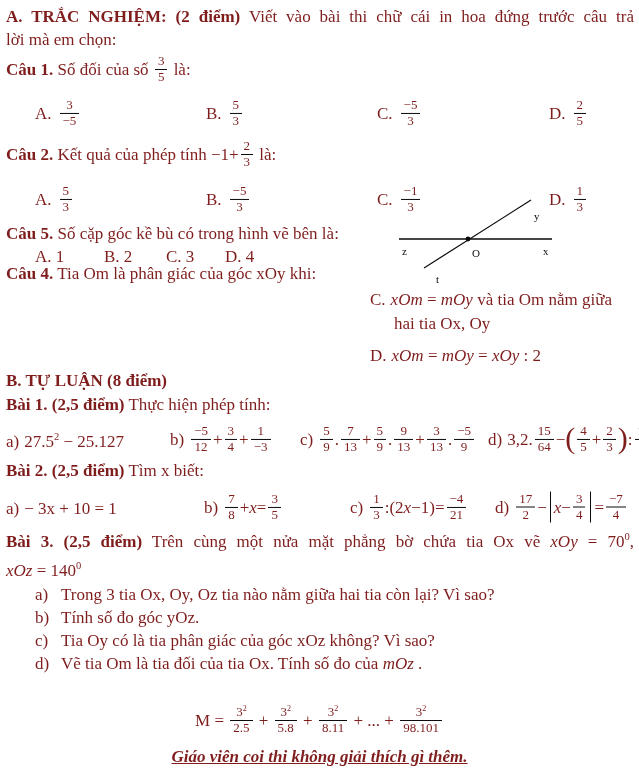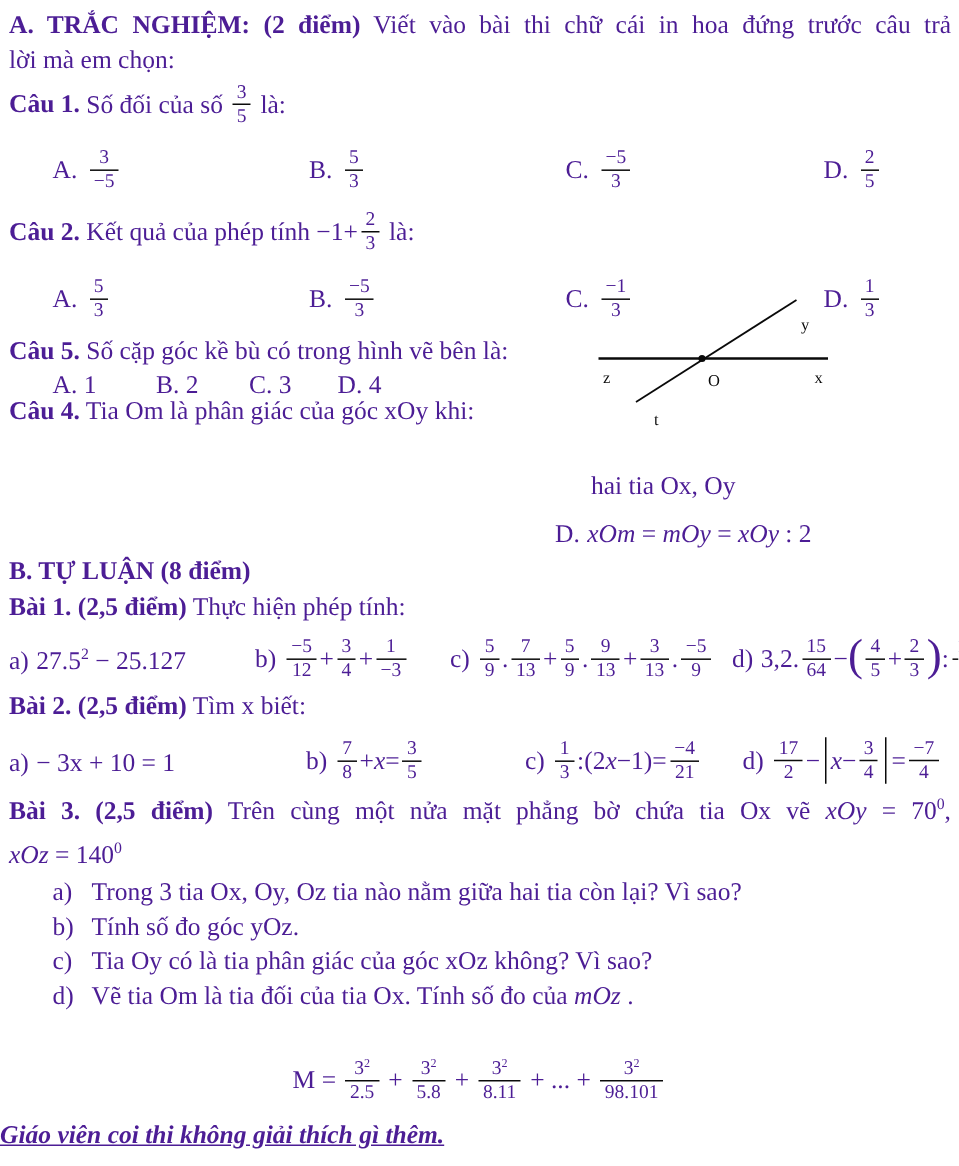--- a/index.html
+++ b/index.html
@@ -1,19 +1,19 @@
 <!DOCTYPE html>
 <html><head>
 <meta charset="utf-8">
 <style>
   html,body { margin:0; padding:0; background:#fff; }
   #page {
     position:relative; width:639px; height:777px; background:#ffffff;
     font-family:"Liberation Serif","DejaVu Serif",serif;
-    font-size:17px; color:#4c1d95; overflow:hidden;
+    font-size:17px; color:#7f1d1d; overflow:hidden;
   }
   .abs { position:absolute; }
   b { font-weight:bold; }
   .jline { text-align:justify; text-align-last:justify; }
   .line { line-height:23px; }
 
   
   .frac { display:inline-block; vertical-align:middle; text-align:center;
           font-size:13px; line-height:1.12; margin:0 2px; position:relative; top:-2px; }
   .frac .num { display:block; border-bottom:1px solid #0a0a0a; padding:0 3px 0px 3px; }
@@ -85,20 +85,21 @@
     <text x="79" y="62">O</text>
     <text x="150" y="60">x</text>
     <text x="141" y="25">y</text>
     <text x="43" y="88">t</text>
   </svg>
 
   <div class="abs" style="top:264px;left:6px">
     <b>Câu 4.</b><span> Tia Om là phân giác của góc xOy khi:</span>
   </div>
   <div class="optrow" style="top:288px;height:82px">
+    <span class="abs" style="left:370px;top:2px"><span class="pl">C.</span><span><span class="mi">xOm</span> = <span class="mi">mOy</span> và tia Om nằm giữa</span></span>
     <span class="abs" style="left:394px;top:26px">hai tia Ox, Oy</span>
     <span class="abs" style="left:370px;top:58px"><span class="pl">D.</span><span><span class="mi">xOm</span> = <span class="mi">mOy</span> = <span class="mi">xOy</span> : 2</span></span>
   </div>
 
   <div class="abs" style="top:371px;left:6px"><b>B. TỰ LUẬN (8 điểm)</b></div>
 
   <div class="abs" style="top:395px;left:6px">
     <b>Bài 1. (2,5 điểm)</b><span> Thực hiện phép tính:</span>
   </div>
   <div class="optrow" style="top:418px;height:46px">
@@ -126,17 +127,17 @@
     <div class="b3item"><span class="itemletter">a)</span><span>Trong 3 tia Ox, Oy, Oz tia nào nằm giữa hai tia còn lại? Vì sao?</span></div>
     <div class="b3item"><span class="itemletter">b)</span><span>Tính số đo góc yOz.</span></div>
     <div class="b3item"><span class="itemletter">c)</span><span>Tia Oy có là tia phân giác của góc xOz không? Vì sao?</span></div>
     <div class="b3item"><span class="itemletter">d)</span><span>Vẽ tia Om là tia đối của tia Ox. Tính số đo của <span class="mi">mOz</span> .</span></div>
   </div>
 
   <div class="abs" style="top:700px;left:0;width:639px;height:46px;text-align:center">
     <span style="display:inline-block;vertical-align:middle;margin-top:6px">M = <span class="frac"><span class="num">3<sup>2</sup></span><span class="den">2.5</span></span> + <span class="frac"><span class="num">3<sup>2</sup></span><span class="den">5.8</span></span> + <span class="frac"><span class="num">3<sup>2</sup></span><span class="den">8.11</span></span> + ... + <span class="frac"><span class="num">3<sup>2</sup></span><span class="den">98.101</span></span></span>
   </div>
 
-  <div class="abs" style="top:747px;left:0;width:639px;">
+  <div class="abs" style="top:747px;left:0;width:639px;text-align:center">
     <span class="footeru">Giáo viên coi thi không giải thích gì thêm.</span>
   </div>
 
 </div>
 
 </body></html>

